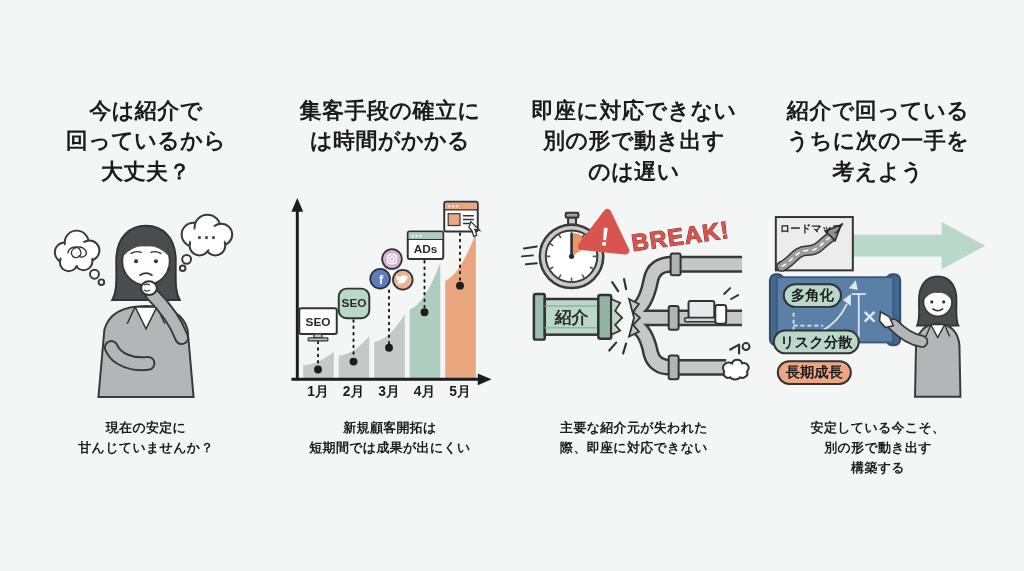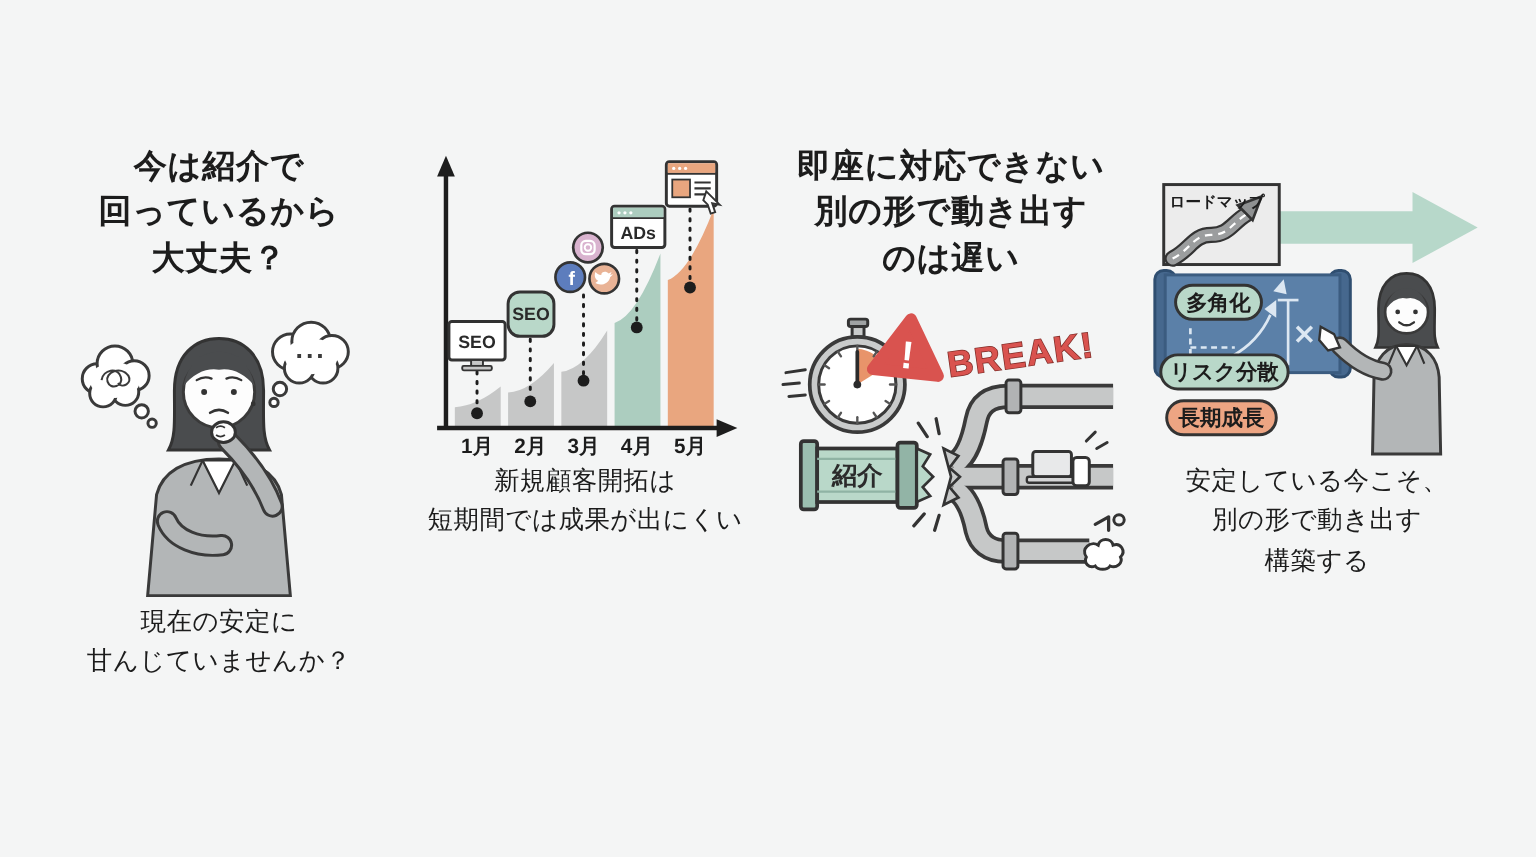--- a/index.html
+++ b/index.html
@@ -24,22 +24,22 @@
   .title{
     font-size:22px;font-weight:bold;line-height:1.38;
     white-space:pre-line;min-height:94px;letter-spacing:0.5px;
   }
   .illus{
     height:208px;width:100%;
     display:flex;align-items:center;justify-content:center;
     margin-top:4px;
   }
   .caption{
-    font-size:17px;font-weight:normal;line-height:1.55;
-    white-space:pre-line;letter-spacing:0.3px;
+    font-size:13px;font-weight:bold;line-height:1.55;
+    white-space:pre-line;margin-top:16px;letter-spacing:0.3px;
   }
   svg{overflow:visible}
   svg text{font-family:"Liberation Sans","DejaVu Sans",sans-serif;}
   .chart-label{font-size:14px;font-weight:bold;fill:#1c1c1c;}
   .marker-label{font-size:12px;font-weight:bold;fill:#2a2a2a;}
 </style>
 </head>
 <body>
 
 <div class="board">
@@ -97,20 +97,22 @@
           <ellipse cx="113" cy="90" rx="8" ry="7" fill="#fdfdfd" stroke="#333" stroke-width="2"></ellipse>
           <path d="M108,87 q3,-2 6,0 M108,92 q3,2 6,0" stroke="#333" stroke-width="1.2" fill="none"></path>
         </g>
       </svg>
     </div>
     <div class="caption">現在の安定に
 甘んじていませんか？</div>
   </div>
 
   <div class="panel">
+    <div class="title">集客手段の確立に
+は時間がかかる</div>
     <div class="illus">
       <svg width="218" height="212" viewBox="0 0 220 215">
 
         <g>
           <path d="M22,190 L22,176 Q37,175 53,162 L53,190 Z" fill="#c6c7c7"></path>
           <path d="M58,190 L58,166 Q73,165 89,146 L89,190 Z" fill="#c6c7c7"></path>
           <path d="M94,190 L94,152 Q109,150 125,124 L125,190 Z" fill="#c6c7c7"></path>
           <path d="M130,190 L130,119 Q145,114 161,72 L161,190 Z" fill="#accdbf"></path>
           <path d="M166,190 L166,90 Q181,84 197,42 L197,190 Z" fill="#e9a67f"></path>
         </g>
@@ -270,23 +272,28 @@
           <rect x="25" y="101" width="54" height="36" fill="#b9d8c9" stroke="#333" stroke-width="2.5"></rect>
           <path d="M25,108 h54 M25,130 h54" stroke="#8fb3a4" stroke-width="1.5"></path>
           <rect x="79" y="97" width="13" height="44" rx="2" fill="#92b4a6" stroke="#333" stroke-width="2.5"></rect>
           <polygon points="92,101 101,105 96,113 103,120 96,127 101,133 92,137" fill="#b9d8c9" stroke="#333" stroke-width="1.8"></polygon>
           <text x="52" y="125" text-anchor="middle" font-size="17" font-weight="bold" fill="#2b2b2b">紹介</text>
 
           <path d="M93,84 L99,93 M105,81 L107,91 M90,153 L97,145 M104,156 L107,146" stroke="#333" stroke-width="2.2" stroke-linecap="round"></path>
         </g>
       </svg>
     </div>
+    <div class="caption">主要な紹介元が失われた
+際、即座に対応できない</div>
   </div>
 
   <div class="panel">
+    <div class="title">紹介で回っている
+うちに次の一手を
+考えよう</div>
     <div class="illus">
       <svg width="232" height="202" viewBox="0 0 235 200">
 
         <polygon points="72,36 182,36 182,23 226,47 182,71 182,58 72,58" fill="#b7d8ca"></polygon>
 
         <g>
           <rect x="14" y="18" width="78" height="54" fill="#ececec" stroke="#333" stroke-width="2"></rect>
           <path d="M20,68 C32,62 34,52 46,52 C58,52 60,44 70,38" fill="none" stroke="#333" stroke-width="11" stroke-linecap="round"></path>
           <path d="M20,68 C32,62 34,52 46,52 C58,52 60,44 70,38" fill="none" stroke="#9b9d9e" stroke-width="8" stroke-linecap="round"></path>
           <path d="M20,68 C32,62 34,52 46,52 C58,52 60,44 70,38" fill="none" stroke="#fff" stroke-width="1.5" stroke-dasharray="5 4"></path>

